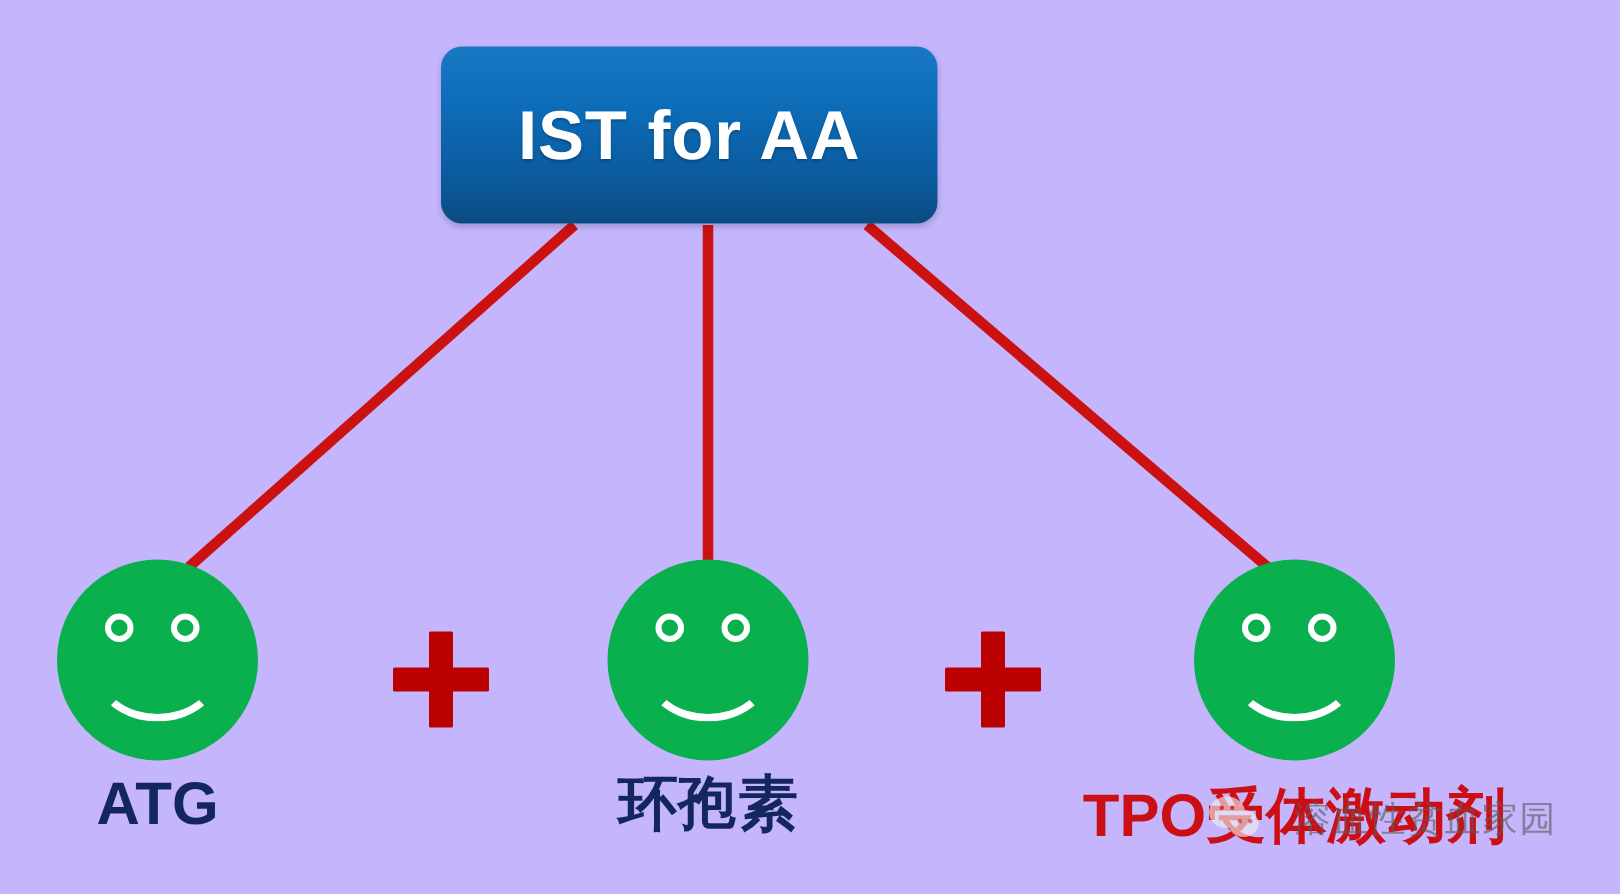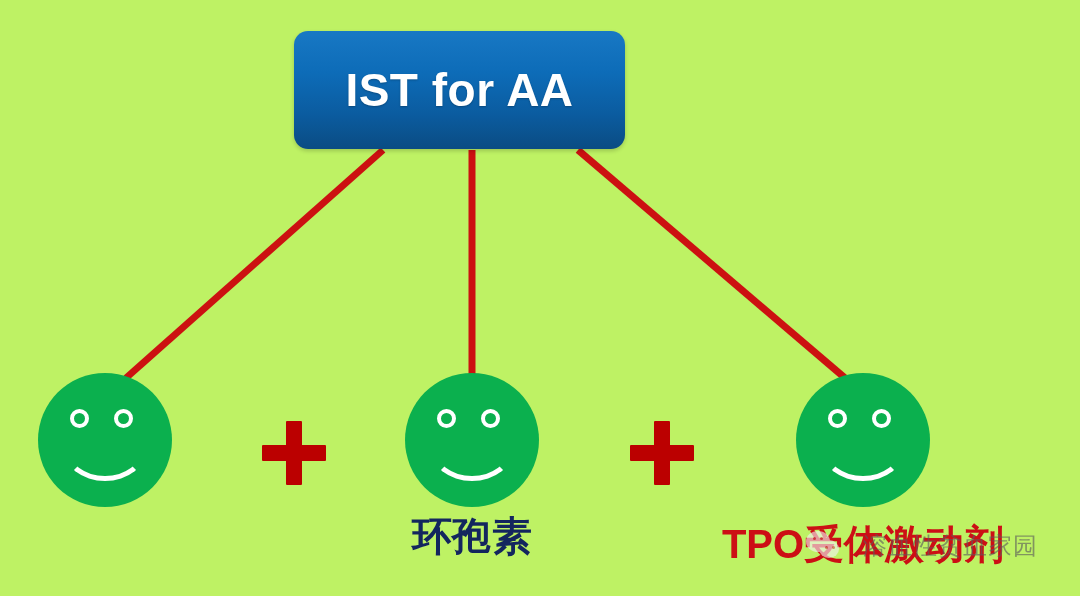--- a/index.html
+++ b/index.html
@@ -12,21 +12,21 @@
     width: 1080px;
     height: 596px;
     overflow: hidden;
     font-family: "Liberation Sans", "DejaVu Sans", sans-serif;
     position: relative;
   }
   #canvas {
     position: relative;
     width: 1080px;
     height: 596px;
-    background: #bef264;
+    background: #c4b5fd;
   }
 
   
   #connectors {
     position: absolute;
     left: 0;
     top: 0;
     width: 1080px;
     height: 596px;
     z-index: 1;
@@ -204,20 +204,21 @@
   <div class="root-node">
     <span class="root-node-label">IST for AA</span>
   </div>
 
   <div class="leaf" id="leaf-atg">
     <div class="face" style="background:#0bb04e;">
       <div class="eye left"></div>
       <div class="eye right"></div>
       <div class="mouth"></div>
     </div>
+    <div class="leaf-label navy">ATG</div>
   </div>
 
   <div class="plus" id="plus-1">
     <span class="bar-h"></span>
     <span class="bar-v"></span>
   </div>
 
   <div class="leaf" id="leaf-csa">
     <div class="face" style="background:#0bb04e;">
       <div class="eye left"></div>

